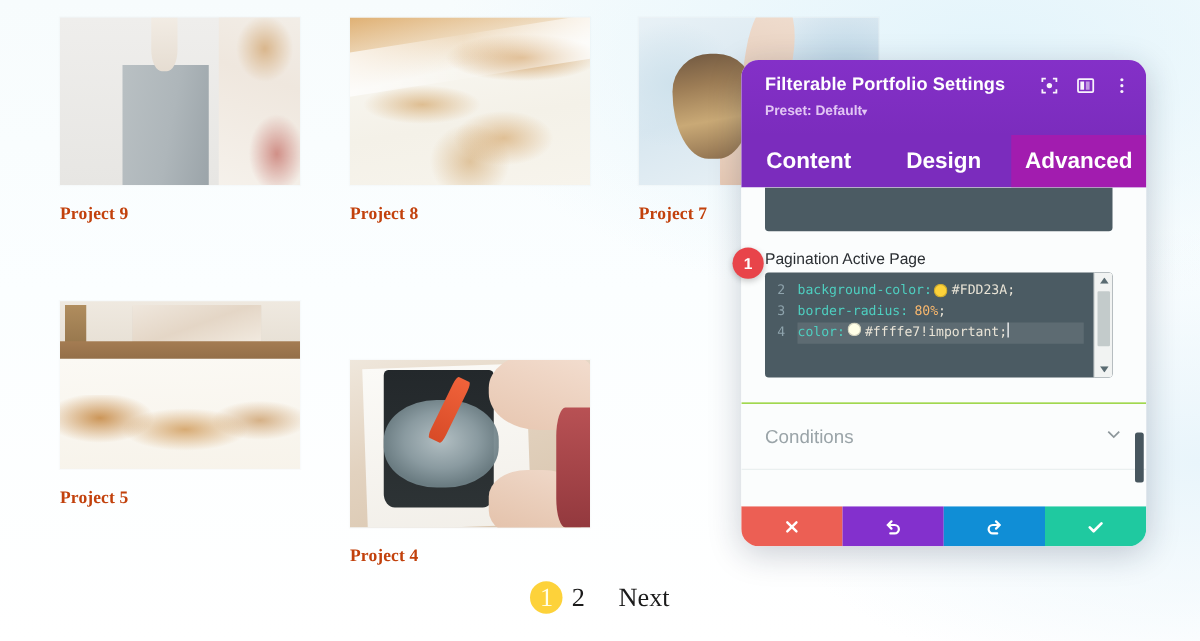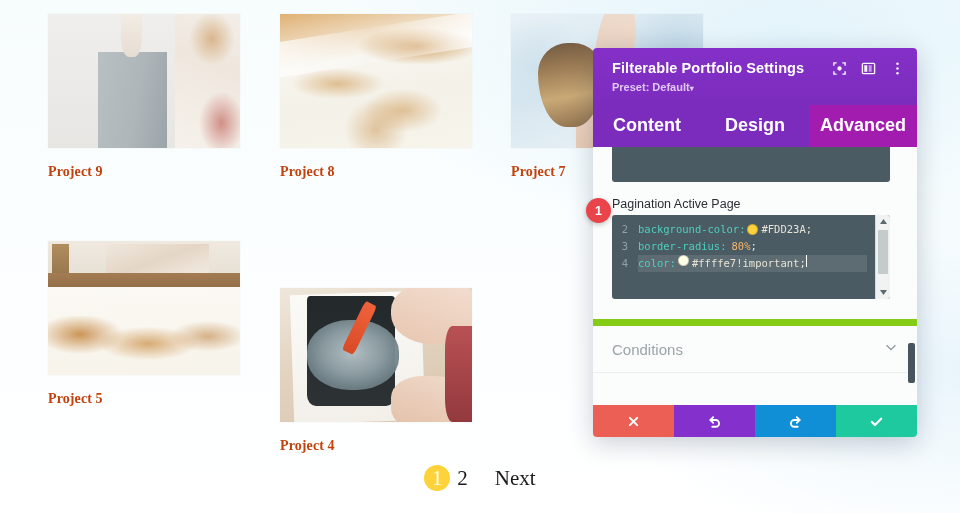--- a/index.html
+++ b/index.html
@@ -243,21 +243,21 @@
 
   
   #modal {
     position: absolute;
     left: 593px;
     top: 48px;
     width: 324px;
     height: 389px;
     background: #fbfdfd;
     box-shadow: 0 6px 26px rgba(20,30,60,.22);
-    border-radius: 4px;
+    border-radius: 14px;
     overflow: hidden;
     display: flex;
     flex-direction: column;
   }
   .modal-header {
     background: #7f2fc4;
     background: linear-gradient(180deg,#8430c8 0%,#7b2cbd 100%);
     padding: 11px 14px 9px 19px;
     position: relative;
   }
@@ -266,21 +266,21 @@
     font-size: 14.5px;
     font-weight: 700;
     letter-spacing: .1px;
     line-height: 18px;
   }
   .modal-preset {
     color: #e2c6f4;
     font-size: 11px;
     font-weight: 700;
     margin-top: 3px;
-    line-height: 14px;
+    line-height: 19px;
   }
   .modal-preset .caret { font-size: 8px; }
   .header-icons {
     position: absolute;
     right: 12px;
     top: 13px;
     display: flex;
     align-items: center;
     gap: 14px;
   }
@@ -382,21 +382,21 @@
     width: 10px; height: 44px;
     background: #c3cbcb;
     border-radius: 1px;
   }
   .code-sb .arrow.down { position:absolute; bottom:0; left:0; }
 
   .conditions {
     position: absolute;
     left: 0; top: 172px;
     width: 100%;
-    border-top: 7px solid #84cc16;
+    border-top: 1px solid #84cc16;
     border-bottom: 1px solid #eaf0f0;
     height: 54px;
     display: flex;
     align-items: center;
     padding: 0 19px;
     box-sizing: border-box;
     background: #fbfdfd;
   }
   .conditions-label {
     flex: 1;

